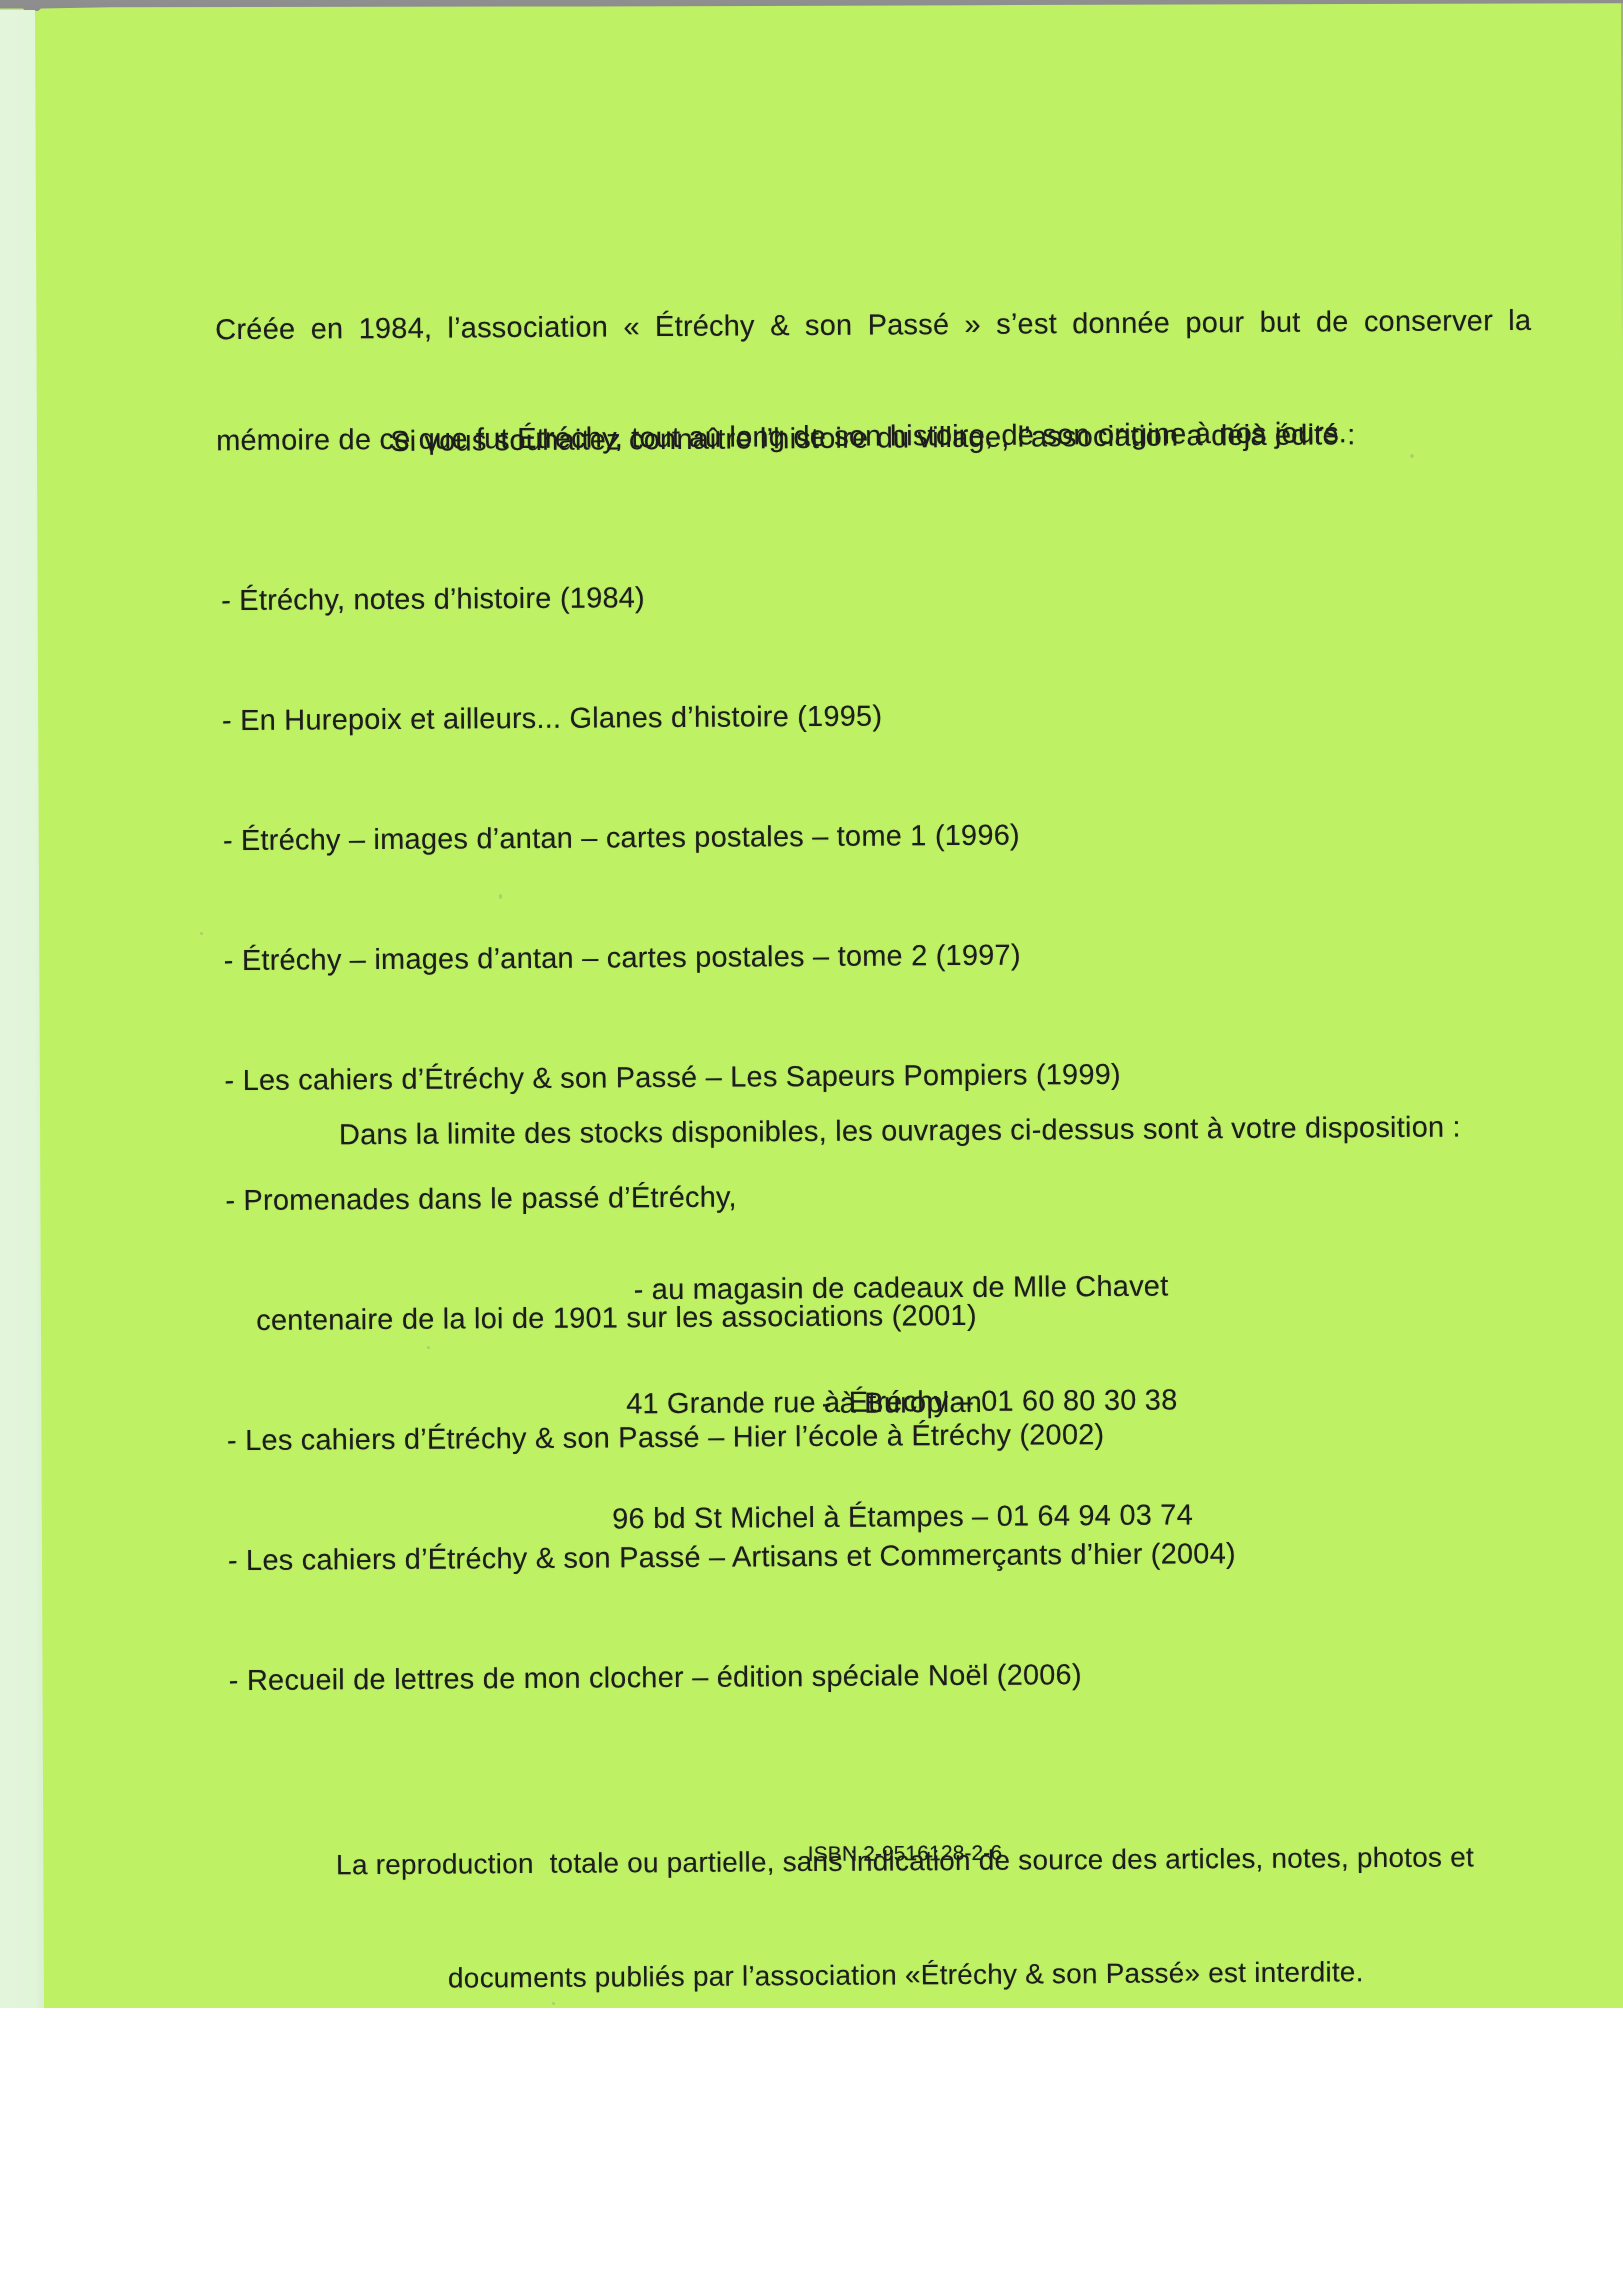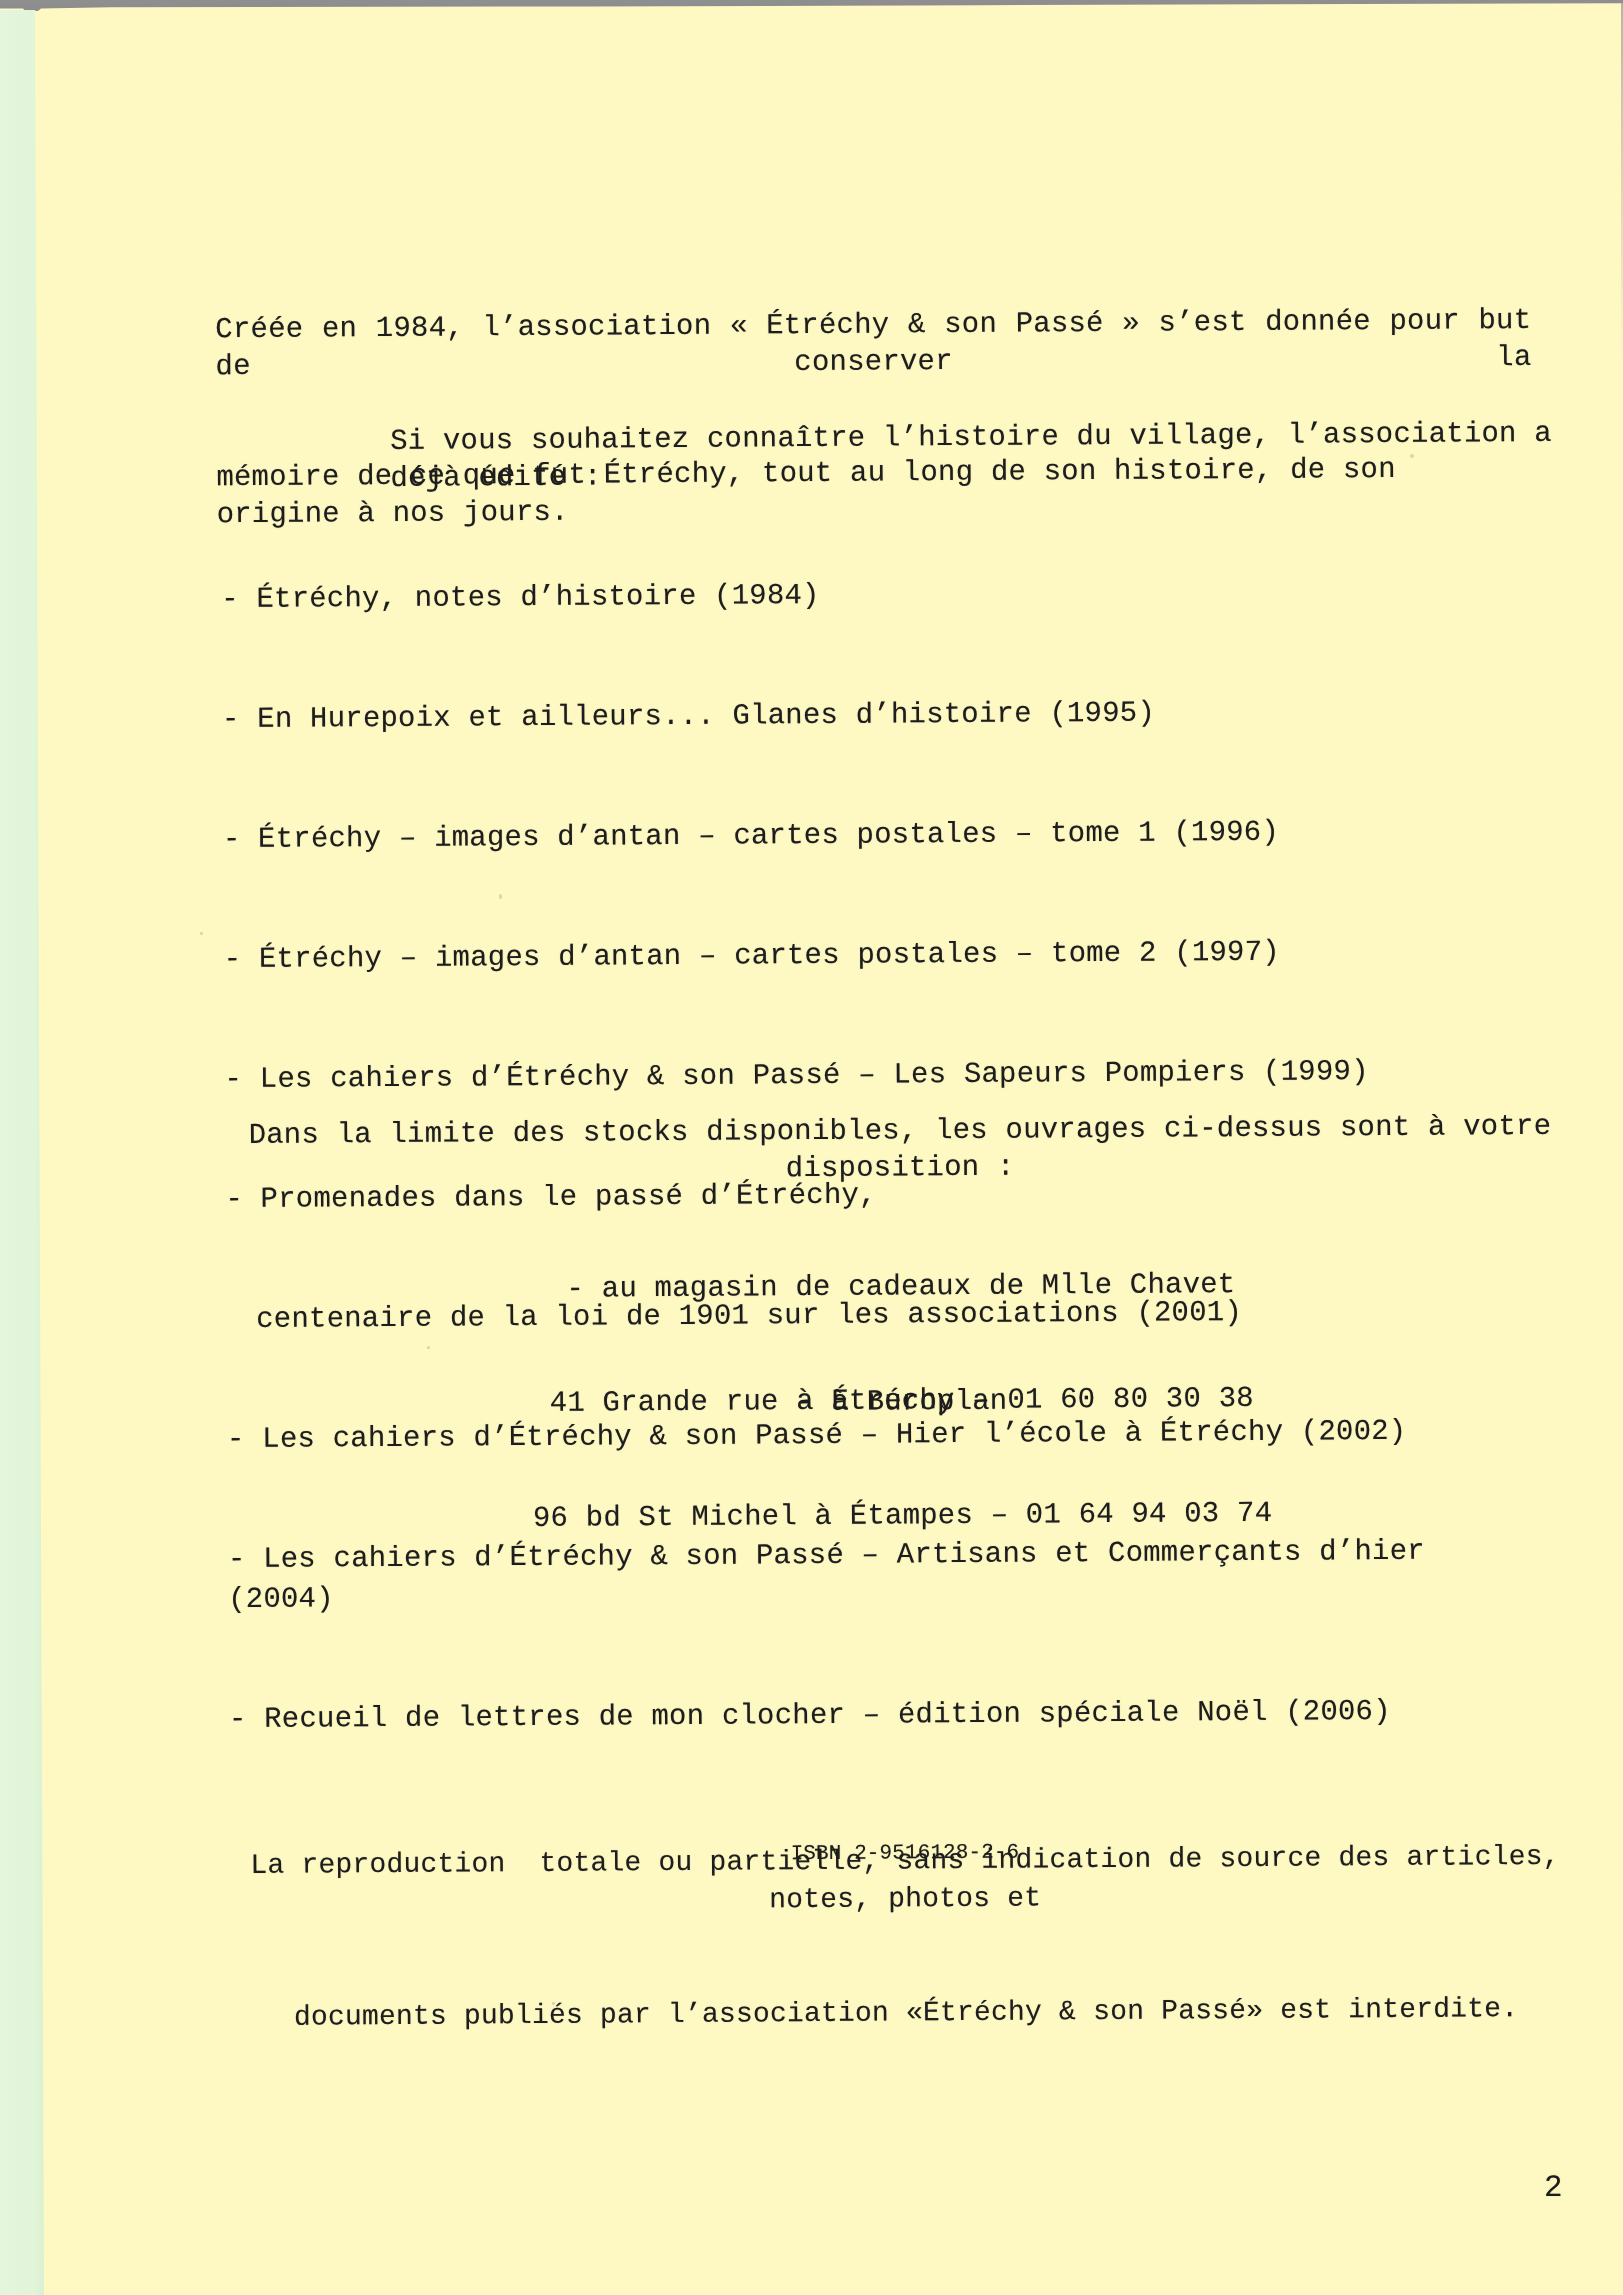--- a/index.html
+++ b/index.html
@@ -1,23 +1,23 @@
 <!DOCTYPE html>
 <html lang="fr" style="font-size:10.5px"><head>
 <meta charset="utf-8">
 <style>
   html, body { margin: 0; padding: 0; background: #ffffff; }
 
   .scan-page {
     position: relative;
     width: 1624px;
-    height: 2295px;
-    background: #fef9c3;
+    height: 2008px;
+    background: #bef264;
     overflow: hidden;
-    font-family: Liberation Mono, monospace;
+    font-family: Liberation Sans, sans-serif;
     color: #1d1d1d;
   }
 
   
   .top-scan-bar {
     position: absolute;
     top: 0; left: 0;
     width: 1624px; height: 26px;
     background: linear-gradient(#8f8f8f 0%, #8b8b8b 55%, #5a5a5a 82%, #2f2f2f 100%);
     clip-path: polygon(0 0, 1624px 0, 1624px 3.3px, 982px 5.2px, 589px 6.5px,

